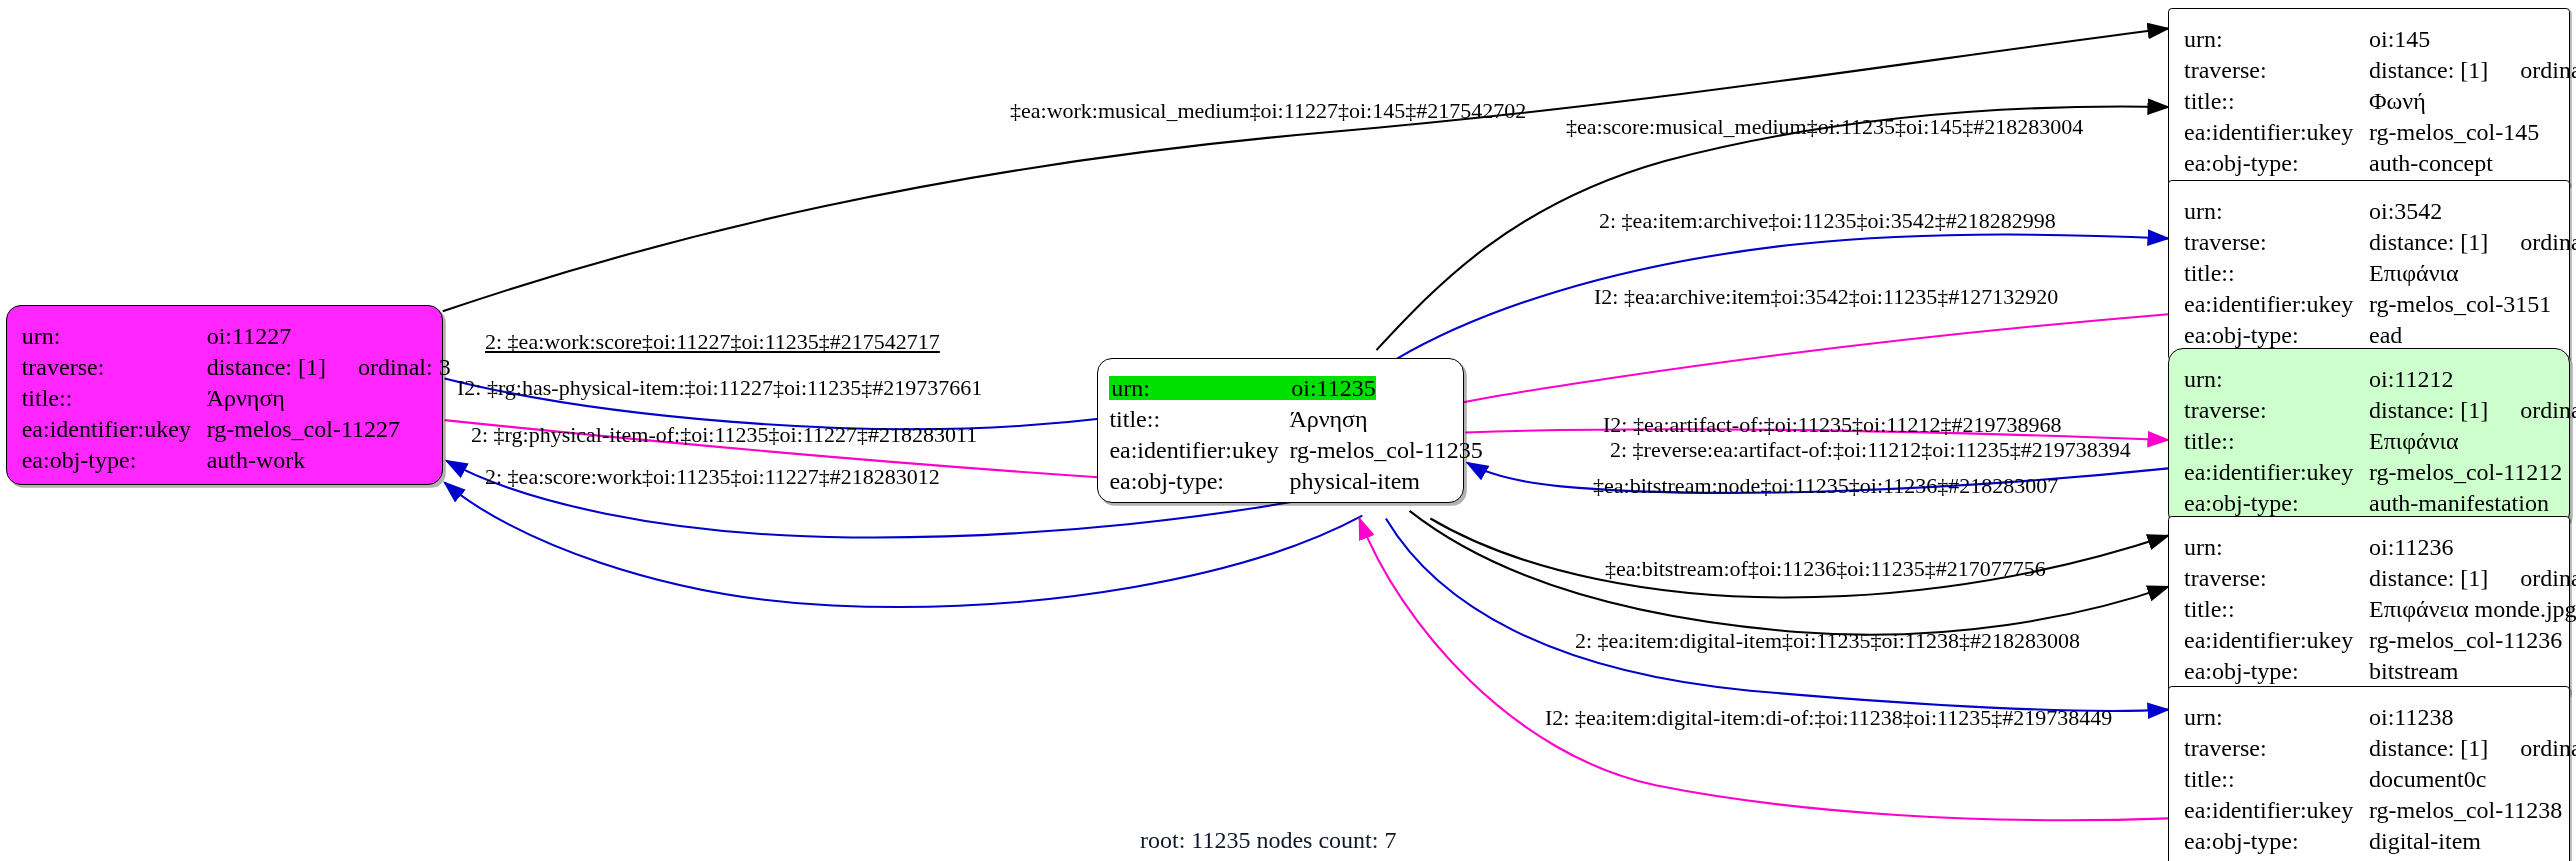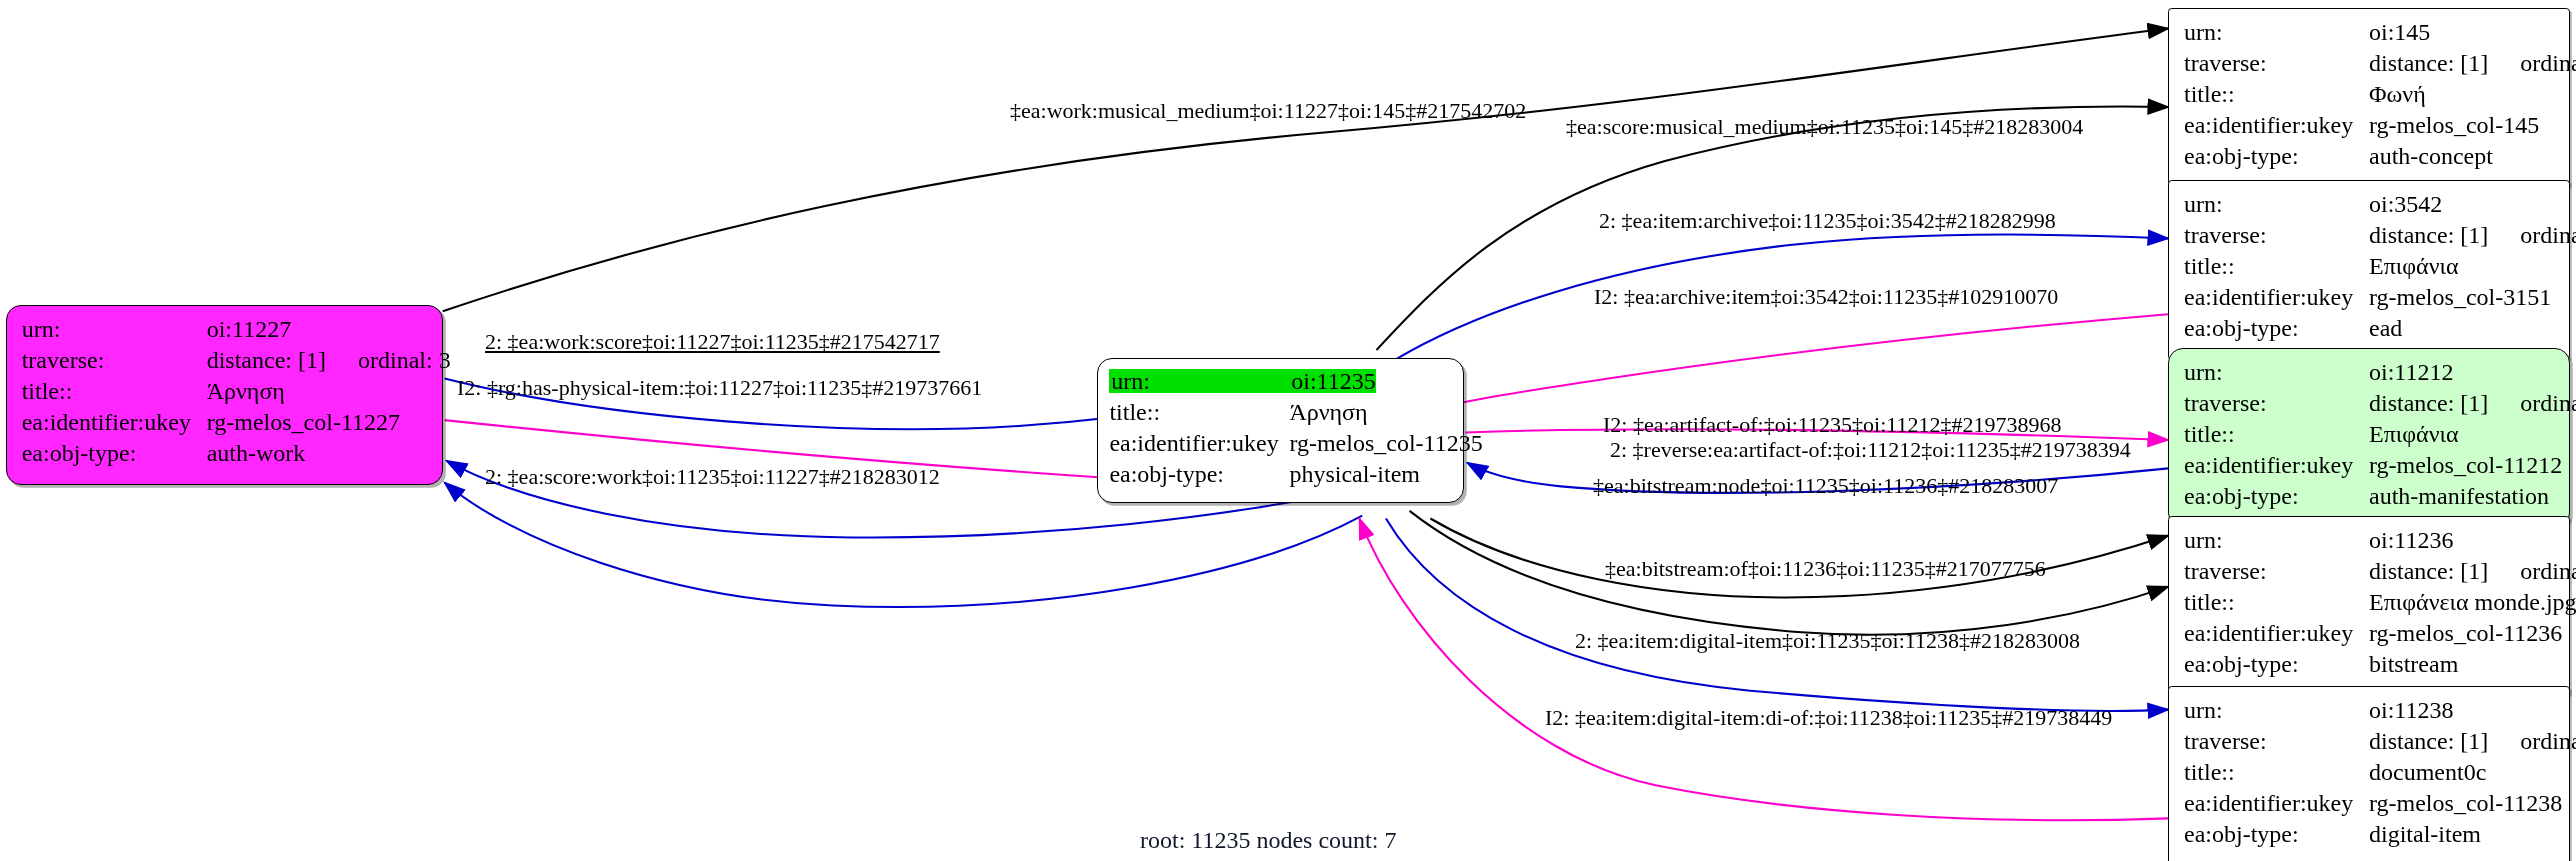--- a/index.html
+++ b/index.html
@@ -3,21 +3,21 @@
 <meta charset="utf-8">
 <style>
   html,body{margin:0;padding:0;background:#ffffff;}
   body{font-family:"Liberation Serif","DejaVu Serif",serif;}
   #canvas{position:relative;width:2576px;height:862px;background:#fff;overflow:hidden;}
   svg.edges{position:absolute;left:0;top:0;width:2576px;height:862px;pointer-events:none;}
 
   .node{position:absolute;box-sizing:border-box;border:1.5px solid #000;border-radius:13.2px;
         background:#fff;padding:11.4px 15px 11.4px 15px;}
   .node.sq{border-radius:3.8px;}
-  .node .row{display:flex;align-items:flex-start;line-height:1.0;height:31px;}
+  .node .row{display:flex;align-items:flex-end;line-height:1.0;height:31px;}
   .node .k{width:185px;flex:0 0 185px;font-size:24px;color:#000;white-space:nowrap;}
   .node .v{font-size:24px;color:#000;white-space:nowrap;}
   .node .v .ord{display:inline-block;margin-left:32px;}
 
   .node.magenta{background:#ff26ff;border-color:#000;border-radius:15px;
                 box-shadow:2.8px 2.8px 0 rgba(0,0,0,0.30);}
   .node.green{background:#ccffcc;border-color:#000;border-radius:15px;
               box-shadow:2.8px 2.8px 0 rgba(0,0,0,0.30);}
   .node.plain{background:#fff;box-shadow:1.9px 1.9px 0 rgba(0,0,0,0.28);}
   .node.root{background:#fff;border-radius:15px;box-shadow:2.8px 2.8px 0 rgba(0,0,0,0.30);}
@@ -229,23 +229,24 @@
     </div>
     <div class="row">
       <span class="k">ea:obj-type:</span>
       <span class="v">digital-item</span>
     </div>
   </div>
 
   <div class="elabel" style="left:1010px;top:98px;">‡ea:work:musical_medium‡oi:11227‡oi:145‡#217542702</div>
   <div class="elabel" style="left:1566px;top:114px;">‡ea:score:musical_medium‡oi:11235‡oi:145‡#218283004</div>
   <div class="elabel" style="left:1599px;top:208px;">2: ‡ea:item:archive‡oi:11235‡oi:3542‡#218282998</div>
-  <div class="elabel" style="left:1594px;top:284px;">I2: ‡ea:archive:item‡oi:3542‡oi:11235‡#102910070</div>
+  <div class="elabel" style="left:1594px;top:284px;">I2: ‡ea:archive:item‡oi:3542‡oi:11235‡#127132920</div>
   <div class="elabel" style="left:485px;top:329px;text-decoration:underline;">2: ‡ea:work:score‡oi:11227‡oi:11235‡#217542717</div>
   <div class="elabel" style="left:457px;top:375px;">I2: ‡rg:has-physical-item:‡oi:11227‡oi:11235‡#219737661</div>
+  <div class="elabel" style="left:471px;top:422px;">2: ‡rg:physical-item-of:‡oi:11235‡oi:11227‡#218283011</div>
   <div class="elabel" style="left:485px;top:464px;">2: ‡ea:score:work‡oi:11235‡oi:11227‡#218283012</div>
   <div class="elabel" style="left:1603px;top:412px;">I2: ‡ea:artifact-of:‡oi:11235‡oi:11212‡#219738968</div>
   <div class="elabel" style="left:1566px;top:437px;margin-left:44px;">2: ‡reverse:ea:artifact-of:‡oi:11212‡oi:11235‡#219738394</div>
   <div class="elabel" style="left:1593px;top:473px;">‡ea:bitstream:node‡oi:11235‡oi:11236‡#218283007</div>
   <div class="elabel" style="left:1605px;top:556px;">‡ea:bitstream:of‡oi:11236‡oi:11235‡#217077756</div>
   <div class="elabel" style="left:1575px;top:628px;">2: ‡ea:item:digital-item‡oi:11235‡oi:11238‡#218283008</div>
   <div class="elabel" style="left:1545px;top:705px;">I2: ‡ea:item:digital-item:di-of:‡oi:11238‡oi:11235‡#219738449</div>
 
   <div class="footer" style="left:1140px;top:827px;">root: 11235 nodes count: 7</div>
 

